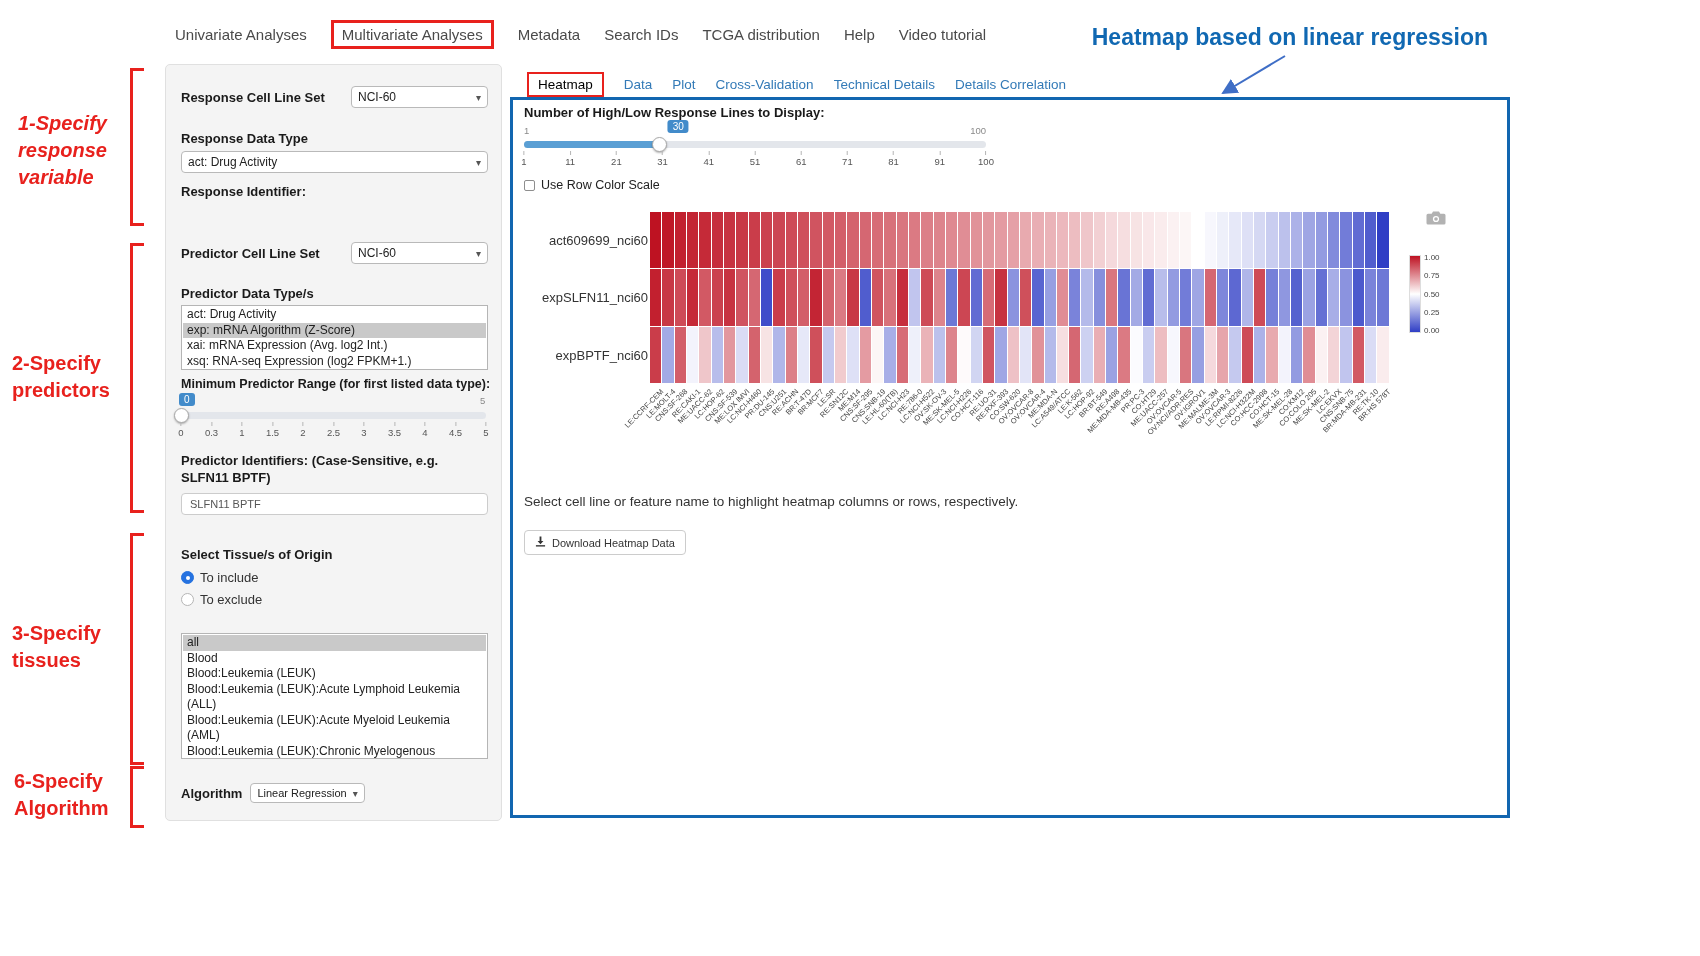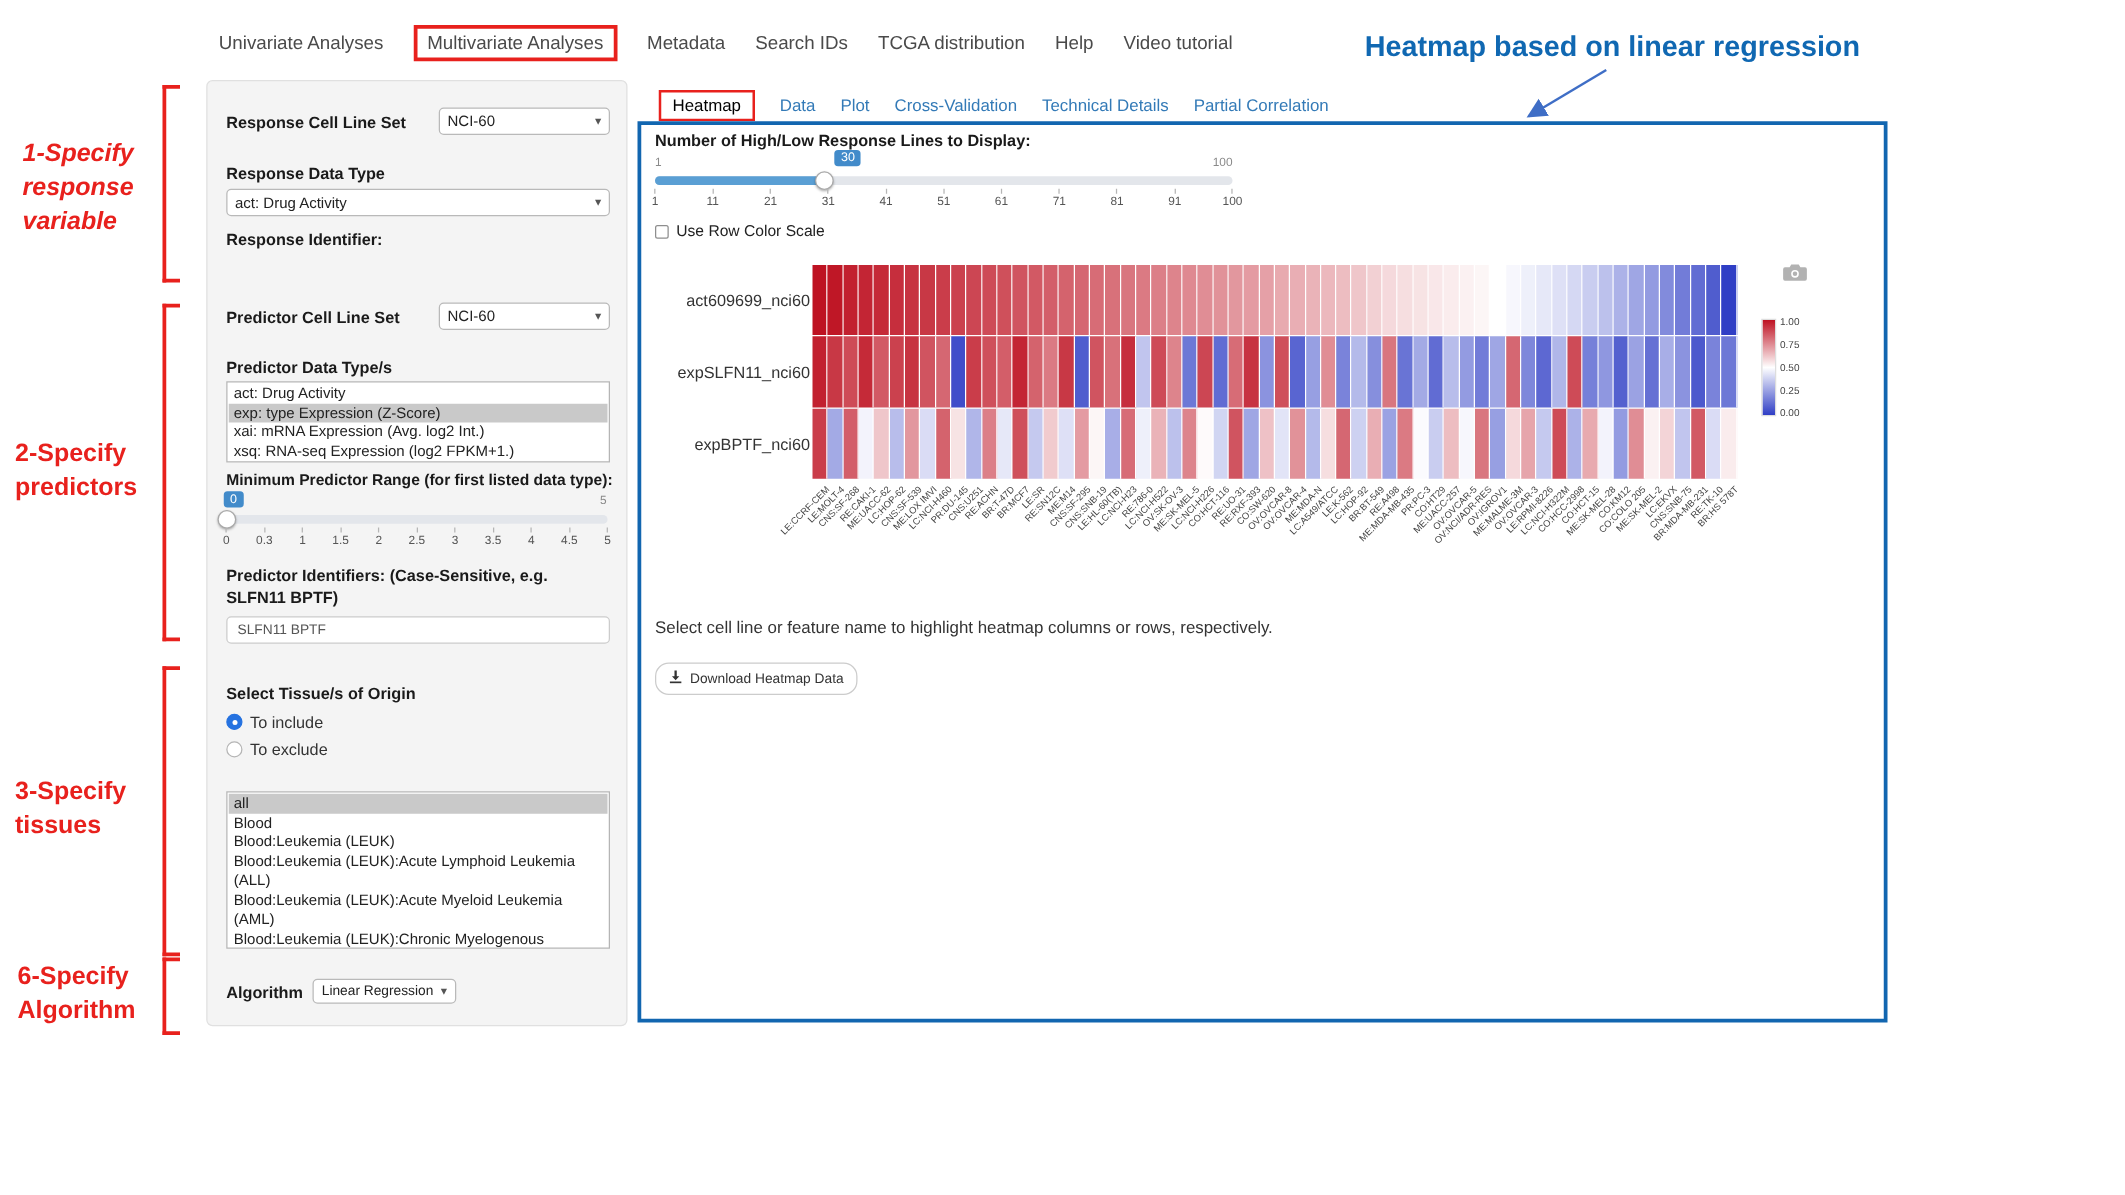--- a/index.html
+++ b/index.html
@@ -152,21 +152,21 @@
       <span class="blbl">Predictor Cell Line Set</span>
       <span class="selbox" style="width:137px;">
         <span>NCI-60</span>
         <span class="caret">▾</span>
       </span>
     </div>
 
     <div class="sb blbl" style="left:15px; top:221px;">Predictor Data Type/s</div>
     <div class="sb listbox" id="predictor-list" style="left:15px; top:240px; width:307px; height:65px;">
         <div class="opt">act: Drug Activity</div>
-        <div class="opt opt-sel">exp: type Expression (Z-Score)</div>
+        <div class="opt opt-sel">exp: mRNA Algorithm (Z-Score)</div>
         <div class="opt">xai: mRNA Expression (Avg. log2 Int.)</div>
         <div class="opt">xsq: RNA-seq Expression (log2 FPKM+1.)</div>
       </div>
 
     <div class="sb blbl" style="left:15px; top:312px; font-size:12.5px;">Minimum Predictor Range (for first listed data type):</div>
     <div class="sb bubble" style="left:13px; top:328px;">0</div>
     <div class="sb minmax" style="left:314px; top:330px;">5</div>
     <div class="sb track" style="left:15px; top:347px; width:305px;">
       <div class="fill" id="range-fill" style="width: 0px;"></div>
       <div class="handle" id="range-handle" style="left: -7.5px;"></div>
@@ -217,21 +217,21 @@
       </span>
     </div>
   </aside>
 
   <div class="tabs" id="tabs">
       <span class="tab tab-active">Heatmap</span>
       <span class="tab">Data</span>
       <span class="tab">Plot</span>
       <span class="tab">Cross-Validation</span>
       <span class="tab">Technical Details</span>
-      <span class="tab">Partial Correlation</span>
+      <span class="tab">Details Correlation</span>
     </div>
 
   <section class="main-box">
 
     <div class="mb blbl" style="left:11px; top:5px;">Number of High/Low Response Lines to Display:</div>
 
     <div class="mb minmax" style="left:11px; top:25px;">1</div>
     <div class="mb minmax" style="left:440px; top:25px; width:33px; text-align:right;">100</div>
     <div class="mb bubble" id="lines-bubble" style="top: 20px; transform: translateX(-50%); left: 146.333px; margin-left: 19px;">30</div>
     <div class="mb track" style="left:11px; top:41px; width:462px;">
@@ -527,21 +527,21 @@
           <div>1.00</div>
           <div>0.75</div>
           <div>0.50</div>
           <div>0.25</div>
           <div>0.00</div>
         </div>
     </div>
 
     <div class="mb hint" style="left:11px; top:394px;">Select cell line or feature name to highlight heatmap columns or rows, respectively.</div>
 
-    <button class="dl-btn mb" style="left:11px; top:430px;border-radius:11px;">
+    <button class="dl-btn mb" style="left:11px; top:430px;">
       <span>
         <svg width="11" height="11" viewBox="0 0 12 12">
           <path d="M5 0.5h2v5h2.2L6 9 2.8 5.5H5z" fill="#333"></path>
           <path d="M1 10h10v1.5H1z" fill="#333"></path>
         </svg>
       </span>
       <span>Download Heatmap Data</span>
     </button>
 
   </section>

